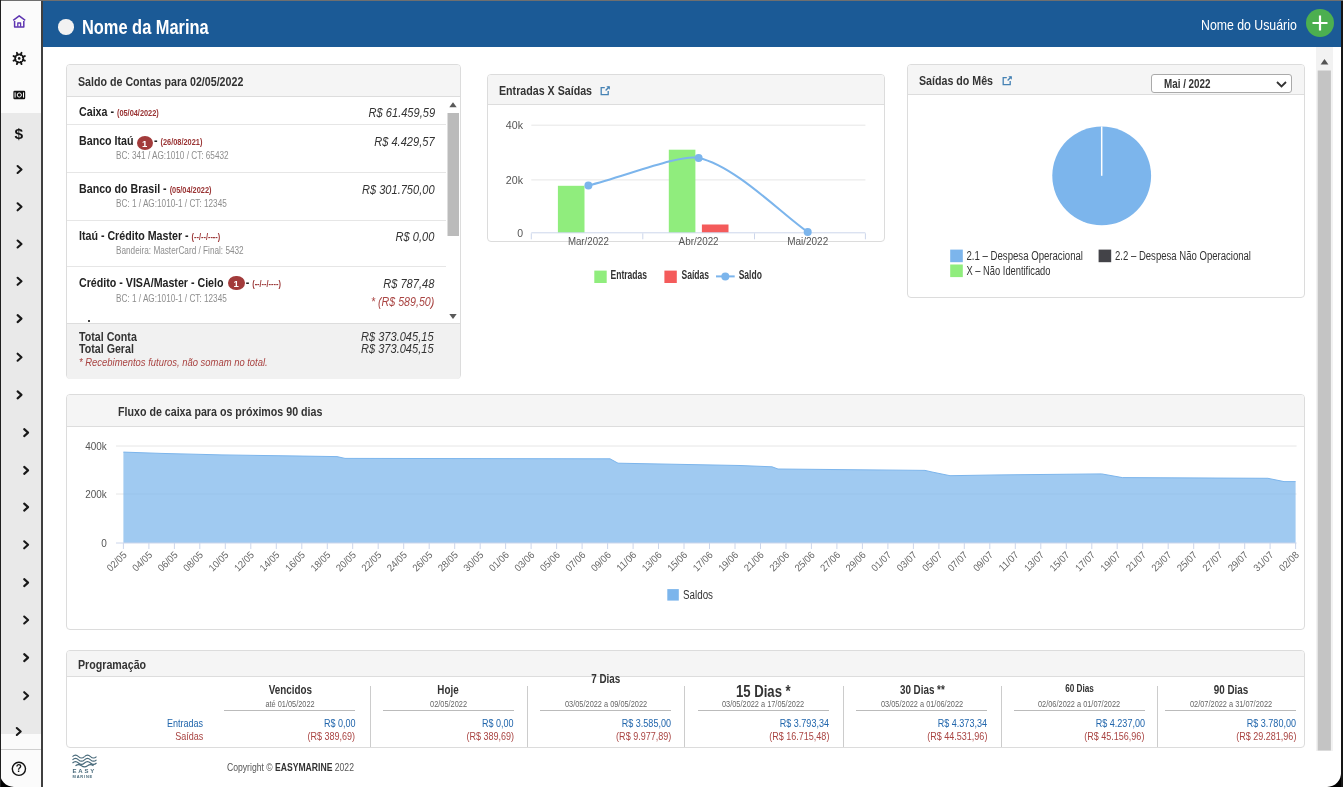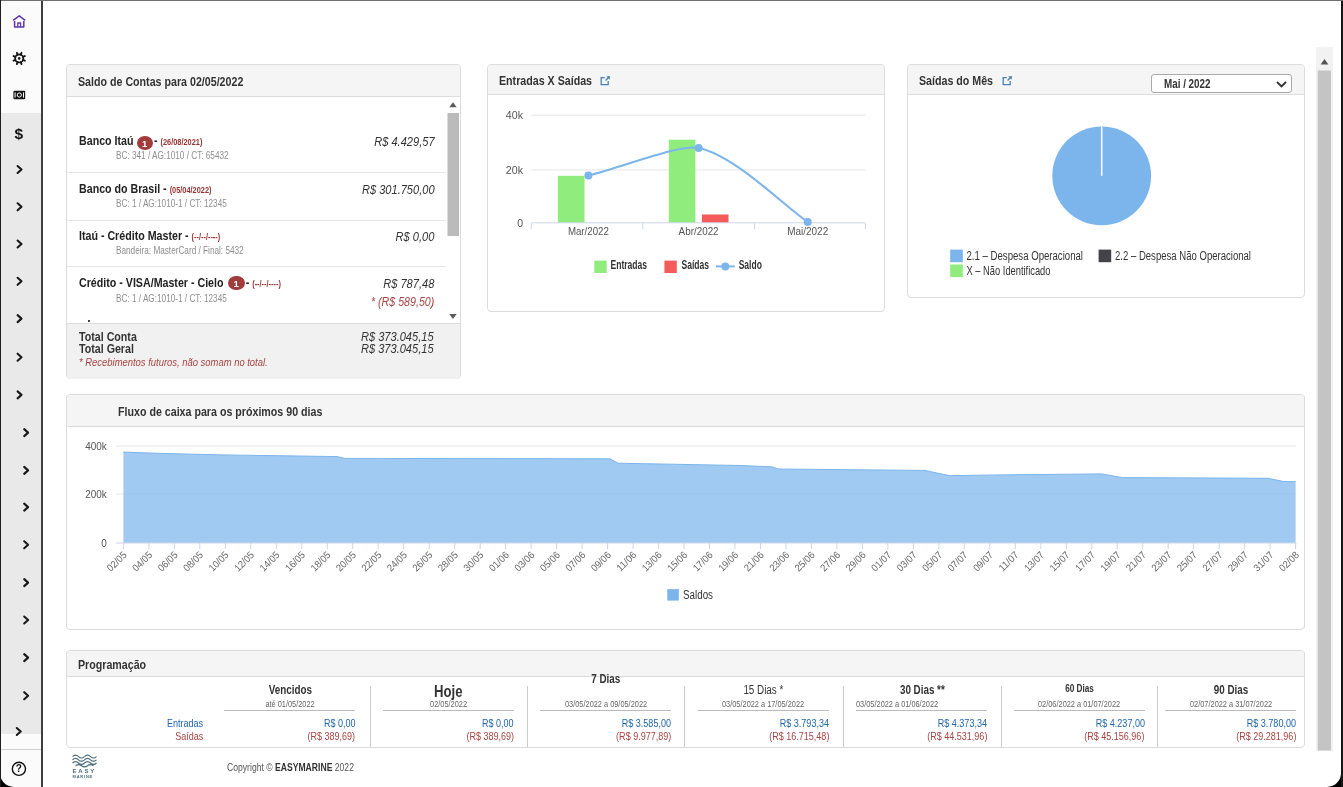--- a/index.html
+++ b/index.html
@@ -98,25 +98,37 @@
  <path d="M -4.2 -2.6 L -4.2 2.6 M 4.2 -2.6 L 4.2 2.6" stroke="#fff" stroke-width="1"></path>
 </g>
         <text x="13.6" y="137.5" font-size="15.5" font-weight="bold" fill="#111" font-family="Liberation Sans">$</text>
         <g transform="translate(17.9,767.8)">
  <circle cx="0" cy="0" r="6.6" fill="none" stroke="#111" stroke-width="1.4"></circle>
  <text x="0" y="3.6" font-size="10" font-weight="bold" fill="#111" text-anchor="middle">?</text>
 </g>
       </svg>
   </div>
   <div class="abs" id="sbborder"></div>
+  <div class="abs" id="header">
+    <div class="abs circ"></div>
+    <div class="abs title"><span class="tx">Nome da Marina</span></div>
+    <div class="abs user"><span class="txr">Nome do Usuário</span></div>
+    <div class="abs plus"><svg width="28" height="28" viewBox="0 0 28 28">
+          <path d="M 14 6.5 L 14 21.5 M 6.5 14 L 21.5 14" stroke="#fff" stroke-width="2.2" fill="none"></path>
+        </svg></div>
+  </div>
 
   <div class="card" id="card1" style="left:66px; top:64.4px; width:395px; height:314.3px;">
     <div class="cardhead" style="height:31.6px;"></div>
     <div class="cardtitle" style="left:10.5px; top:9px;"><span class="tx">Saldo de Contas para 02/05/2022</span></div>
 
+    <div class="acrow" style="top:31.6px; height:28px;">
+      <div class="acname" style="top:7.5px;"><span class="tx">Caixa - <span class="acdate">(05/04/2022)</span></span></div>
+      <div class="acval" style="top:8.3px;"><span class="txr">R$ 61.459,59</span></div>
+    </div>
     <div class="acrow" style="top:59.6px; height:48.3px;">
       <div class="acname" style="top:8.1px;"><span class="tx">Banco Itaú<span style="display:inline-block;width:25px;"></span>- <span class="acdate">(26/08/2021)</span></span></div>
       <div class="badge2" style="left:69.5px; top:10.8px;">1</div>
       <div class="acval" style="top:8.8px;"><span class="txr">R$ 4.429,57</span></div>
       <div class="acsub" style="top:25.4px;"><span class="tx">BC: 341 / AG:1010 / CT: 65432</span></div>
     </div>
     <div class="acrow" style="top:107.9px; height:48.1px;">
       <div class="acname" style="top:8.1px;"><span class="tx">Banco do Brasil - <span class="acdate">(05/04/2022)</span></span></div>
       <div class="acval" style="top:8.8px;"><span class="txr">R$ 301.750,00</span></div>
       <div class="acsub" style="top:25.1px;"><span class="tx">BC: 1 / AG:1010-1 / CT: 12345</span></div>
@@ -143,21 +155,21 @@
     </div>
 
     <svg class="abs" style="left:379px; top:31.6px;" width="14" height="226" viewBox="0 0 14 226">
       <rect x="0" y="0" width="14" height="226" fill="#ffffff"></rect>
       <path d="M 3.3 10.3 L 10.7 10.3 L 7 5.2 Z" fill="#595959"></path>
       <rect x="1.5" y="16" width="11.5" height="123" fill="#bbbbbb"></rect>
       <path d="M 3.3 217 L 10.7 217 L 7 222.1 Z" fill="#595959"></path>
     </svg>
   </div>
 
-  <div class="card" id="card2" style="left:487px; top:64px; width:397.5px; height:248px;">
+  <div class="card" id="card2" style="left:487px; top:74px; width:397.5px; height:168px;">
     <div class="cardhead" style="height:29.6px;"></div>
     <div class="cardtitle" style="left:10.5px; top:8px;"><span class="tx">Entradas X Saídas</span></div>
     <svg class="abs" style="left:112.3px; top:9.8px;" width="11" height="11" viewBox="0 0 11 11">
       <path d="M 8.2 6 L 8.2 9.6 L 1.2 9.6 L 1.2 2.6 L 4.8 2.6" fill="none" stroke="#4682b4" stroke-width="1.3"></path>
       <path d="M 6.3 1.2 L 9.8 1.2 L 9.8 4.7 Z" fill="#4682b4"></path>
       <path d="M 9.3 1.7 L 5.6 5.4" stroke="#4682b4" stroke-width="1.4" fill="none"></path>
     </svg>
 
     <svg class="abs" style="left:0px; top:29px;" width="395" height="203" viewBox="0 0 395 203">
       <g stroke="#e6e6e6" stroke-width="1">
@@ -354,37 +366,37 @@
   <div class="card" id="card5" style="left:66px; top:649.8px; width:1238.5px; height:98.7px;">
     <div class="cardhead" style="height:26.7px;"></div>
     <div class="cardtitle" style="left:10.5px; top:6.5px;"><span class="tx">Programação</span></div>
     <div class="abs" style="right:1100.7px; top:66.4px; font-size:11px; color:#2166ac;"><span class="txr">Entradas</span></div>
     <div class="abs" style="right:1100.7px; top:78.9px; font-size:11px; color:#a94442;"><span class="txr">Saídas</span></div>
     <div class="abs" style="left:147.9px; top:32.2px; width:150px; text-align:center; font-size:12px; font-weight:bold; color:#333;"><span class="txc">Vencidos</span></div>
     <div class="abs" style="left:147.9px; top:48.2px; width:150px; text-align:center; font-size:9px; color:#666;"><span class="txc">até 01/05/2022</span></div>
     <div class="abs" style="left:157.4px; top:59.5px; width:131px; height:1px; background:#bbb;"></div>
     <div class="abs" style="left:157.4px; top:66.4px; width:131px; text-align:right; font-size:11px; color:#2166ac;"><span class="txr">R$ 0,00</span></div>
     <div class="abs" style="left:157.4px; top:78.9px; width:131px; text-align:right; font-size:11px; color:#a94442;"><span class="txr">(R$ 389,69)</span></div>
-    <div class="abs" style="left:306.4px; top:32.2px; width:150px; text-align:center; font-size:16px; font-weight:bold; color:#333;"><span class="txc">Hoje</span></div>
+    <div class="abs" style="left:306.4px; top:32.2px; width:150px; text-align:center; font-size:12px; font-weight:bold; color:#333;"><span class="txc">Hoje</span></div>
     <div class="abs" style="left:306.4px; top:48.2px; width:150px; text-align:center; font-size:9px; color:#666;"><span class="txc">02/05/2022</span></div>
     <div class="abs" style="left:315.9px; top:59.5px; width:131px; height:1px; background:#bbb;"></div>
     <div class="abs" style="left:315.9px; top:66.4px; width:131px; text-align:right; font-size:11px; color:#2166ac;"><span class="txr">R$ 0,00</span></div>
     <div class="abs" style="left:315.9px; top:78.9px; width:131px; text-align:right; font-size:11px; color:#a94442;"><span class="txr">(R$ 389,69)</span></div>
     <div class="abs" style="left:463.6px; top:21px; width:150px; text-align:center; font-size:12px; font-weight:bold; color:#333;"><span class="txc">7 Dias</span></div>
     <div class="abs" style="left:463.6px; top:48.2px; width:150px; text-align:center; font-size:9px; color:#666;"><span class="txc">03/05/2022 a 09/05/2022</span></div>
     <div class="abs" style="left:473.1px; top:59.5px; width:131px; height:1px; background:#bbb;"></div>
     <div class="abs" style="left:473.1px; top:66.4px; width:131px; text-align:right; font-size:11px; color:#2166ac;"><span class="txr">R$ 3.585,00</span></div>
     <div class="abs" style="left:473.1px; top:78.9px; width:131px; text-align:right; font-size:11px; color:#a94442;"><span class="txr">(R$ 9.977,89)</span></div>
-    <div class="abs" style="left:621.5px; top:32.2px; width:150px; text-align:center; font-size:12px; font-weight:normal; color:#333;"><span class="txc">15 Dias *</span></div>
+    <div class="abs" style="left:621.5px; top:32.2px; width:150px; text-align:center; font-size:16px; font-weight:bold; color:#333;"><span class="txc">15 Dias *</span></div>
     <div class="abs" style="left:621.5px; top:48.2px; width:150px; text-align:center; font-size:9px; color:#666;"><span class="txc">03/05/2022 a 17/05/2022</span></div>
     <div class="abs" style="left:631.0px; top:59.5px; width:131px; height:1px; background:#bbb;"></div>
     <div class="abs" style="left:631.0px; top:66.4px; width:131px; text-align:right; font-size:11px; color:#2166ac;"><span class="txr">R$ 3.793,34</span></div>
     <div class="abs" style="left:631.0px; top:78.9px; width:131px; text-align:right; font-size:11px; color:#a94442;"><span class="txr">(R$ 16.715,48)</span></div>
     <div class="abs" style="left:779.9px; top:32.2px; width:150px; text-align:center; font-size:12px; font-weight:bold; color:#333;"><span class="txc">30 Dias **</span></div>
-    <div class="abs" style="left:779.9px; top:48.2px; width:150px; text-align:left; font-size:9px; color:#666;"><span class="txc">03/05/2022 a 01/06/2022</span></div>
+    <div class="abs" style="left:779.9px; top:48.2px; width:150px; text-align:center; font-size:9px; color:#666;"><span class="txc">03/05/2022 a 01/06/2022</span></div>
     <div class="abs" style="left:789.4px; top:59.5px; width:131px; height:1px; background:#bbb;"></div>
     <div class="abs" style="left:789.4px; top:66.4px; width:131px; text-align:right; font-size:11px; color:#2166ac;"><span class="txr">R$ 4.373,34</span></div>
     <div class="abs" style="left:789.4px; top:78.9px; width:131px; text-align:right; font-size:11px; color:#a94442;"><span class="txr">(R$ 44.531,96)</span></div>
     <div class="abs" style="left:937.1px; top:32.2px; width:150px; text-align:center; font-size:10px; font-weight:bold; color:#333;"><span class="txc">60 Dias</span></div>
     <div class="abs" style="left:937.1px; top:48.2px; width:150px; text-align:center; font-size:9px; color:#666;"><span class="txc">02/06/2022 a 01/07/2022</span></div>
     <div class="abs" style="left:946.6px; top:59.5px; width:131px; height:1px; background:#bbb;"></div>
     <div class="abs" style="left:946.6px; top:66.4px; width:131px; text-align:right; font-size:11px; color:#2166ac;"><span class="txr">R$ 4.237,00</span></div>
     <div class="abs" style="left:946.6px; top:78.9px; width:131px; text-align:right; font-size:11px; color:#a94442;"><span class="txr">(R$ 45.156,96)</span></div>
     <div class="abs" style="left:1088.9px; top:32.2px; width:150px; text-align:center; font-size:12px; font-weight:bold; color:#333;"><span class="txc">90 Dias</span></div>
     <div class="abs" style="left:1088.9px; top:48.2px; width:150px; text-align:center; font-size:9px; color:#666;"><span class="txc">02/07/2022 a 31/07/2022</span></div>

